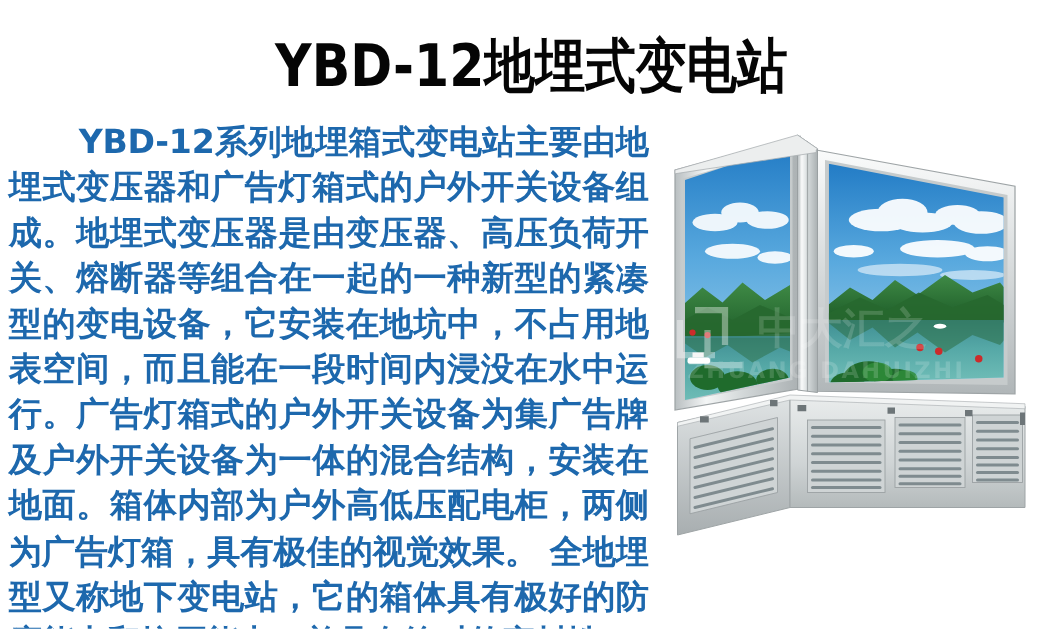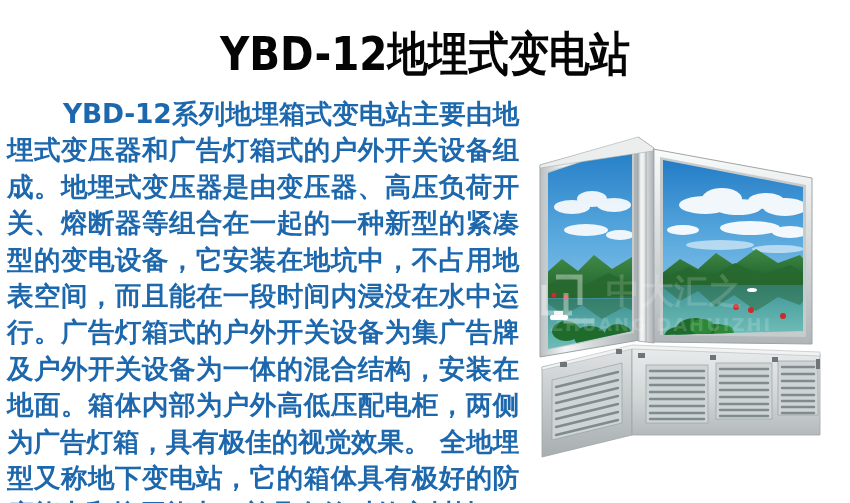--- a/index.html
+++ b/index.html
@@ -39,21 +39,21 @@
     text-align:justify;
     text-justify:inter-character;
     text-indent:56px;
     font-family:"DejaVu Sans","Liberation Sans",sans-serif;
     letter-spacing:-0.2px;
   }
 
   
   #photo{
     position:absolute;
-    left:520px;top:135px;
+    left:520px;top:106px;
     width:330px;height:360px;
   }
   #photo svg{display:block;width:330px;height:360px;}
 
   .wm{
     font-family:"DejaVu Sans","Liberation Sans",sans-serif;
     font-weight:bold;
     fill:#ffffff;
     opacity:.42;
   }

